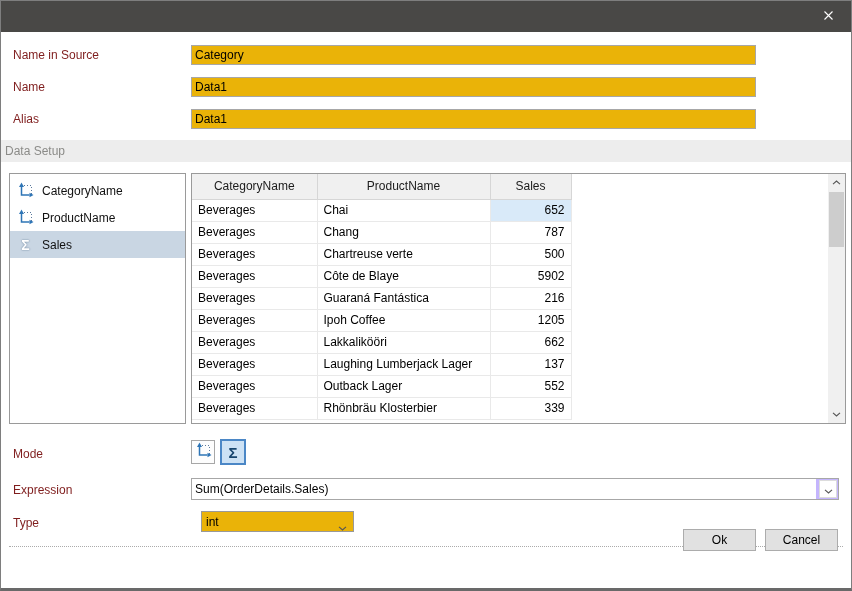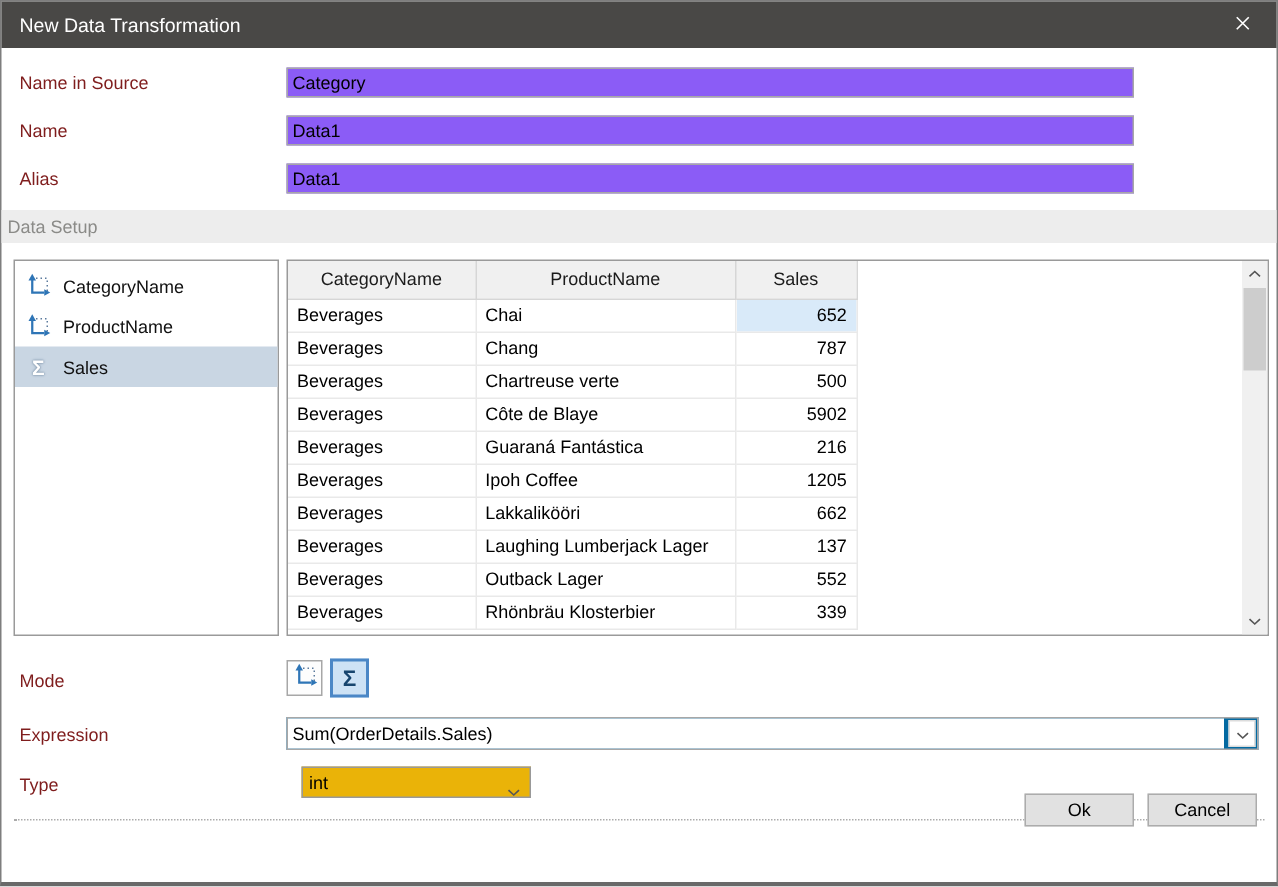--- a/index.html
+++ b/index.html
@@ -5,21 +5,21 @@
   * { margin:0; padding:0; box-sizing:border-box; font-family:"Liberation Sans", sans-serif; }
   html,body { width:852px; height:591px; background:#fff; overflow:hidden; }
   .dialog { position:relative; width:852px; height:591px; background:#fff;
             border:1px solid #7e7e7e; border-bottom:3px solid #696969; }
   .titlebar { position:absolute; top:0; left:0; right:0; height:31px; background:#494846;
               color:#fff; display:flex; align-items:center; padding-left:12px; font-size:13px; }
   .close-btn { position:absolute; right:0; top:0; width:45px; height:31px; background:transparent;
                border:none; display:flex; align-items:center; justify-content:center; cursor:pointer; }
   .form-label { position:absolute; left:12px; font-size:12px; color:#7f1d1d; }
   .textbox { position:absolute; left:190px; width:565px; height:20px; border:1px solid #a7a7a7;
-             font-size:12px; padding:0 3px; color:#000; outline:none; background:#8b5cf6; }
+             font-size:12px; padding:0 3px; color:#000; outline:none; background:#eab308; }
   .section-band { position:absolute; left:0; right:0; top:139px; height:22px; background:#ededed;
                   color:#8b8b88; font-size:12px; line-height:22px; padding-left:4px; }
   
   .field-list { position:absolute; left:8px; top:172px; width:177px; height:251px;
                 border:1px solid #9a9a9a; background:#fff; padding-top:3px; }
   .field-item { height:27px; display:flex; align-items:center; padding-left:7px;
                 font-size:12px; color:#111; cursor:default; }
   .field-item.selected { background:#c9d6e3; }
   .field-icon { width:17px; height:17px; margin-right:8px; display:flex;
                 align-items:center; justify-content:center; }
@@ -46,21 +46,21 @@
                     background:#cdcdcd; cursor:pointer; }
   
   .mode-row { position:absolute; left:190px; top:437px; height:28px; display:flex;
               align-items:center; gap:5px; }
   .mode-btn { width:24px; height:24px; border:1px solid #a7a7a7; background:#fdfdfd;
               display:flex; align-items:center; justify-content:center; padding:0; cursor:pointer; }
   .mode-btn.selected { width:26px; height:26px; border:2px solid #4b87c6; background:#cde2f5; }
   .mode-sigma { color:#17456e; font-weight:bold; font-size:15px; line-height:1; }
   
   .combo { position:absolute; left:190px; top:477px; width:648px; height:22px;
-           border:1px solid #a7a7a7; background:#0369a1; }
+           border:1px solid #a7a7a7; background:#c4b5fd; }
   .combo input { position:absolute; left:0; top:0; width:624px; height:20px; border:none;
                  font-size:12px; padding:0 3px; outline:none; }
   .combo .drop-btn { position:absolute; right:1px; top:1px; width:18px; height:18px;
                      border:1px solid #dcdcdc; background:#fff; display:flex;
                      align-items:center; justify-content:center; cursor:pointer; }
   
   .select { position:absolute; left:200px; top:510px; width:153px; height:21px;
             border:1px solid #999; background:#eab308; font-size:12px; color:#000;
             display:flex; align-items:center; padding-left:4px; cursor:pointer; }
   .select .chev { position:absolute; right:6px; top:8px; }
@@ -68,21 +68,20 @@
   .btn { position:absolute; top:528px; width:73px; height:22px; background:#e1e1e1;
          border:1px solid #acacac; font-size:12px; color:#000; text-align:center; cursor:pointer; }
   #ok-btn { left:682px; } #cancel-btn { left:764px; }
 </style>
 </head>
 <body>
 
 <div class="dialog">
 
   <div class="titlebar">
-    <span>New Data Transformation</span>
     <button class="close-btn">
       <span>
         <svg width="11" height="11" viewBox="0 0 11 11">
             <path d="M1.5 1.5 L9.5 9.5 M9.5 1.5 L1.5 9.5" stroke="#fff" stroke-width="1.1"></path>
           </svg>
       </span>
     </button>
   </div>
 
   <div class="form-label" style="top:47px">Name in Source</div>

